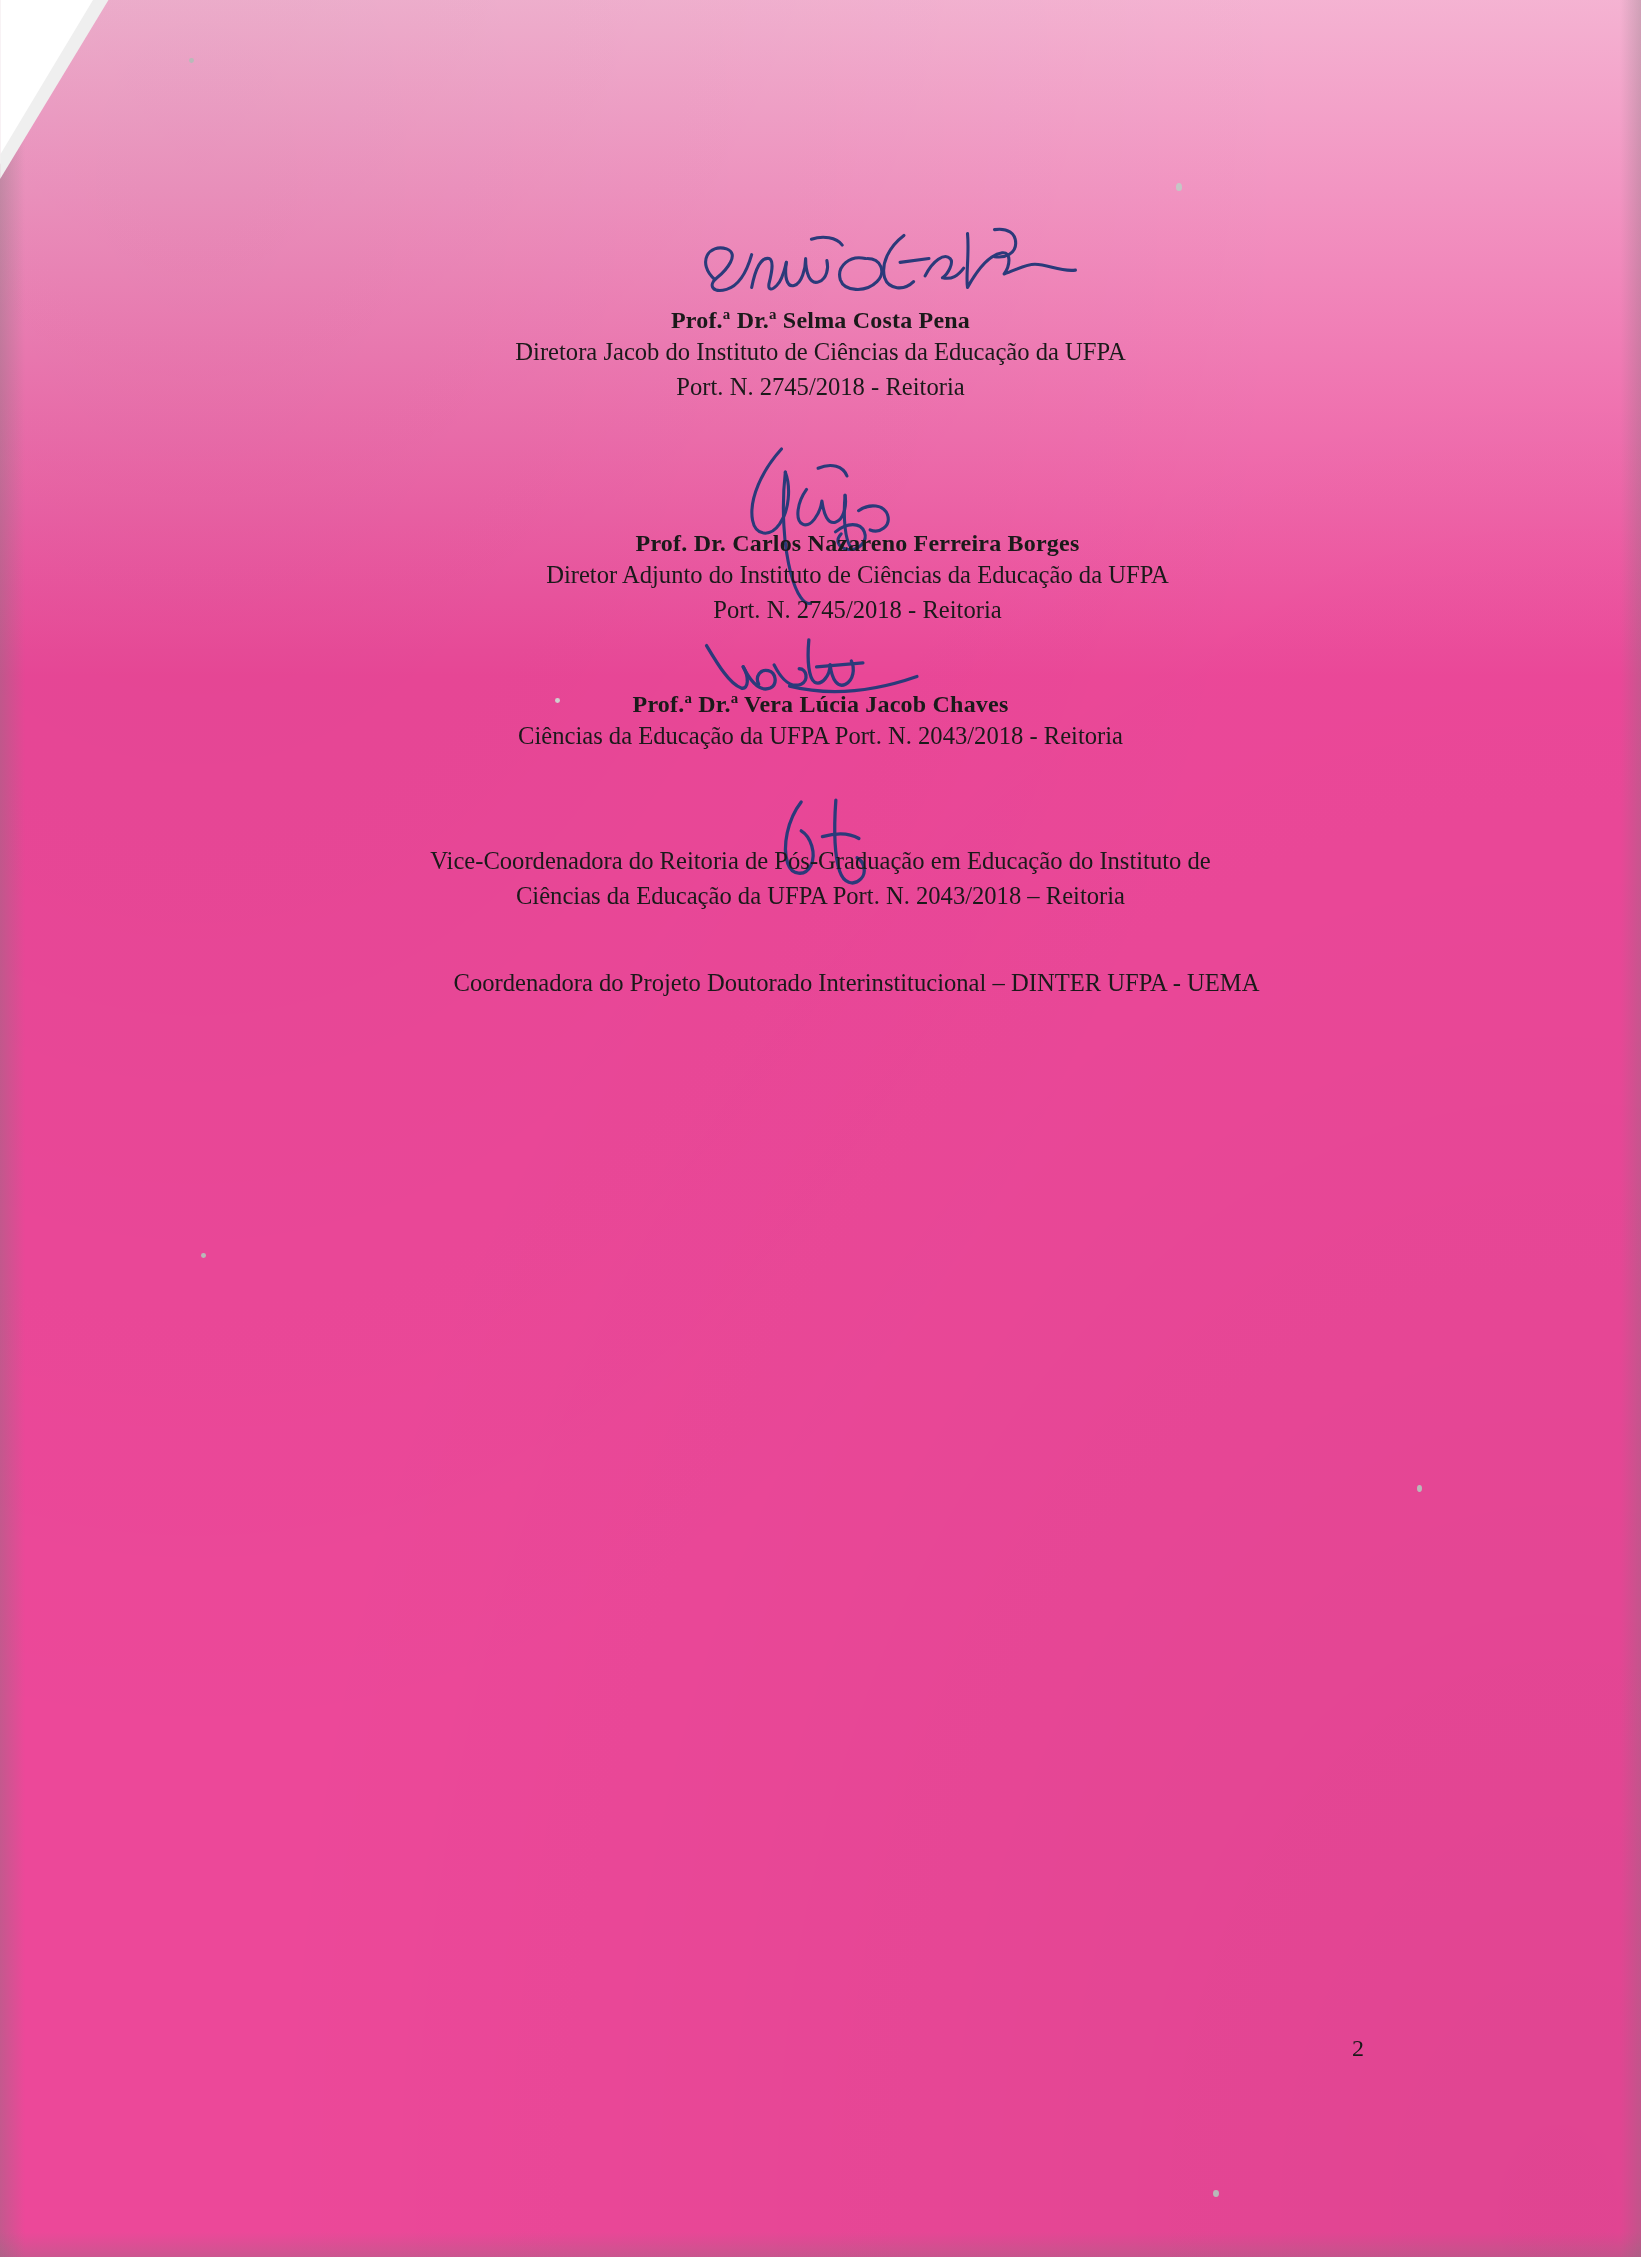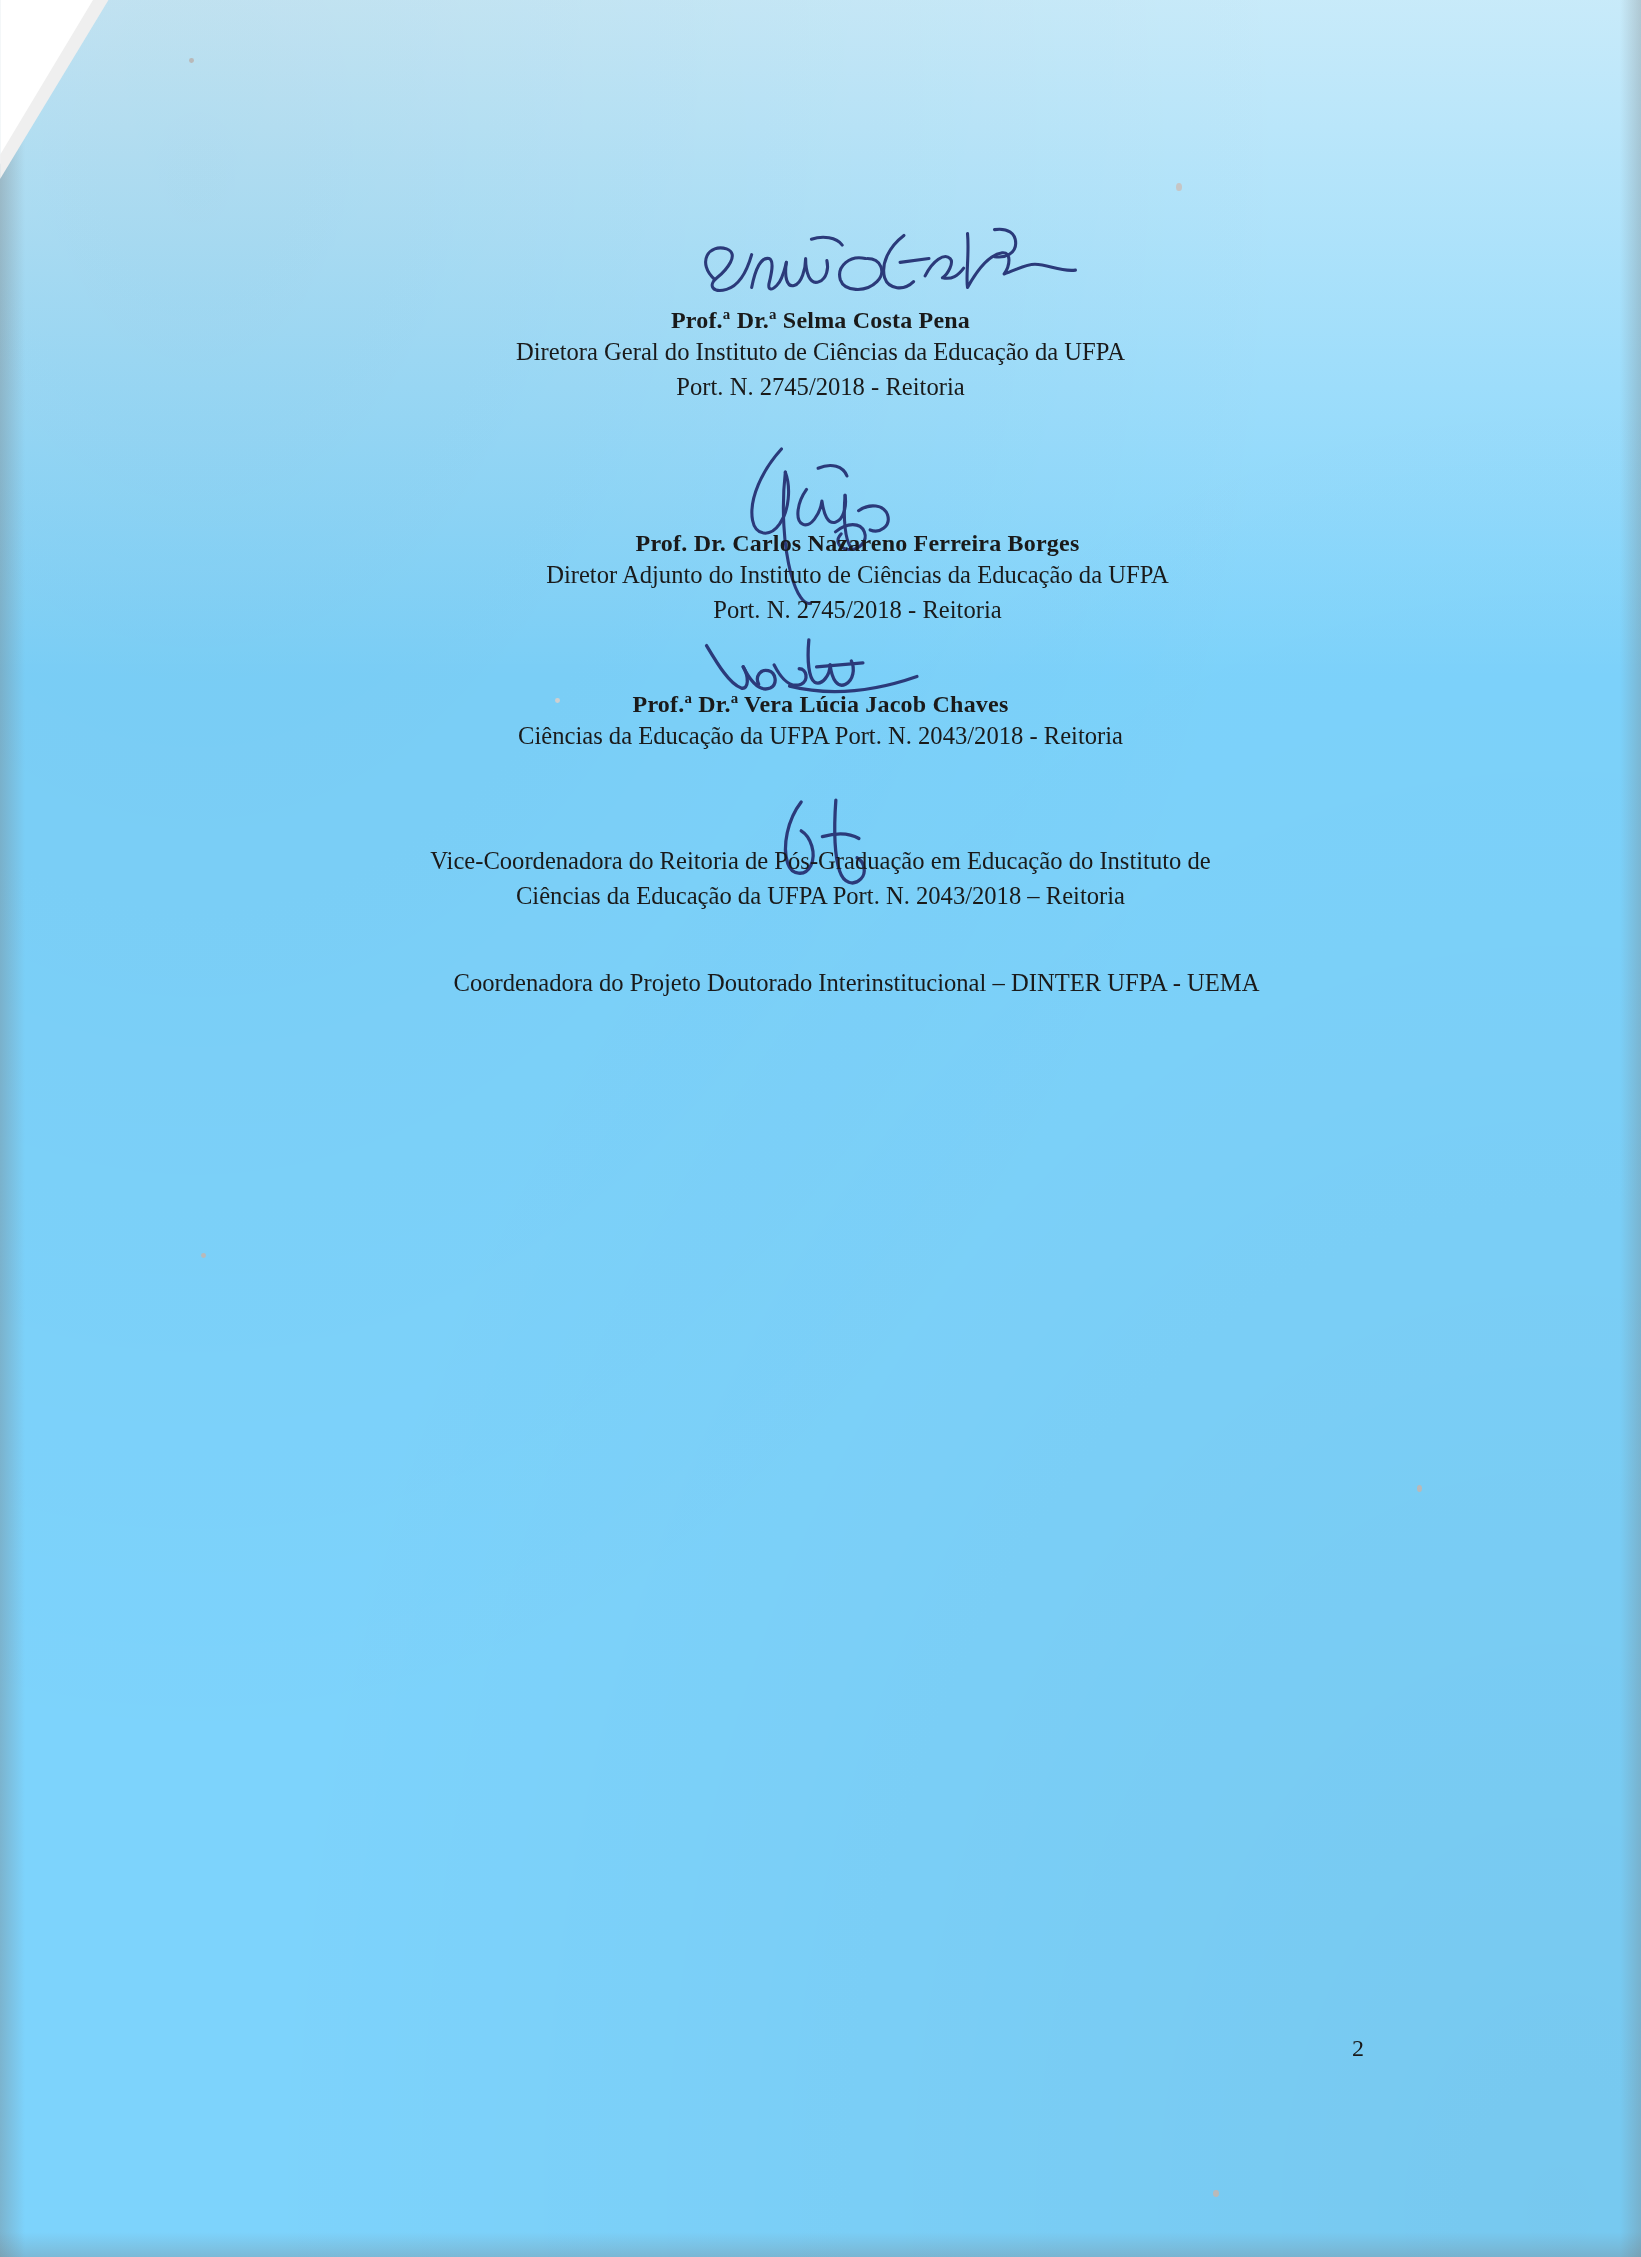--- a/index.html
+++ b/index.html
@@ -4,21 +4,21 @@
 <style>
   html, body {
     margin: 0;
     padding: 0;
     background: #6e6e6e;
   }
   .page {
     position: relative;
     width: 1641px;
     height: 2257px;
-    background: #7dd3fc;
+    background: #ec4899;
     overflow: hidden;
     font-family: "Liberation Serif", serif;
     color: #1a1a1a;
   }
 
   
   .scan-tint {
     position: absolute;
     inset: 0;
     background:
@@ -147,21 +147,21 @@
         <path d="M236,16 C220,28 212,46 216,60 C220,72 236,74 246,64"></path>
         <path d="M232,44 L262,40"></path>
         <path d="M258,58 C266,42 278,34 284,40 C288,44 282,56 276,60 C286,62 292,58 298,50"></path>
         <path d="M302,14 C304,36 300,58 302,70 C312,52 324,36 338,34 C348,33 346,48 340,56 C352,52 362,46 372,46 C386,46 398,54 414,52"></path>
         <path d="M330,10 C344,8 352,14 352,24 C352,34 342,40 330,38"></path>
       </g>
     </svg>
 
     <div class="block" style="top:305px;">
       <div class="name">Prof.<sup class="ord">a</sup> Dr.<sup class="ord">a</sup> Selma Costa Pena</div>
-      <div class="role">Diretora Geral do Instituto de Ciências da Educação da UFPA</div>
+      <div class="role">Diretora Jacob do Instituto de Ciências da Educação da UFPA</div>
       <div class="role">Port. N. 2745/2018 - Reitoria</div>
     </div>
 
     <svg class="sig" style="left:714px; top:439px; width:212px; height:179px;" viewBox="0 0 220 185">
       <g fill="none" stroke="#2b3a7a" stroke-width="3.2" stroke-linecap="round" stroke-linejoin="round">
         <path d="M70,10 C50,32 36,62 40,84 C43,100 58,102 68,88 C78,74 80,50 74,34"></path>
         <path d="M74,34 C70,70 72,110 80,140 C86,162 94,172 100,170"></path>
         <path d="M96,52 C86,66 84,84 92,88 C100,92 110,78 112,64 C114,78 118,88 126,86 C134,84 138,70 136,58"></path>
         <path d="M136,58 C134,82 136,104 142,112"></path>
         <path d="M126,96 C138,86 152,86 156,96 C160,106 150,116 138,114 C128,112 126,104 132,98"></path>

